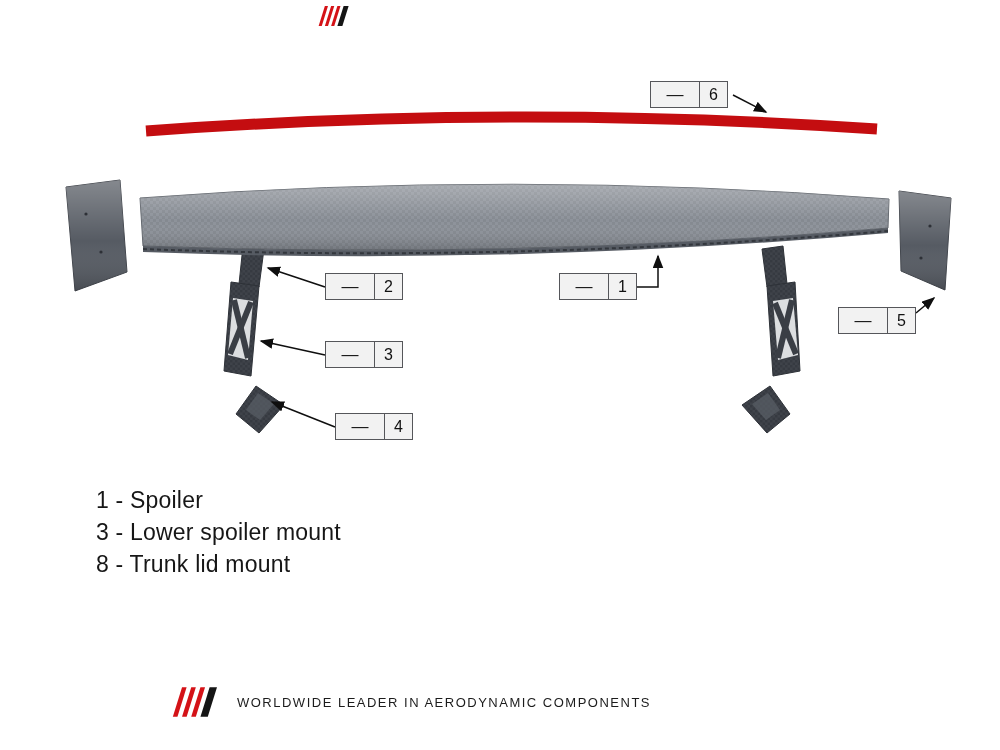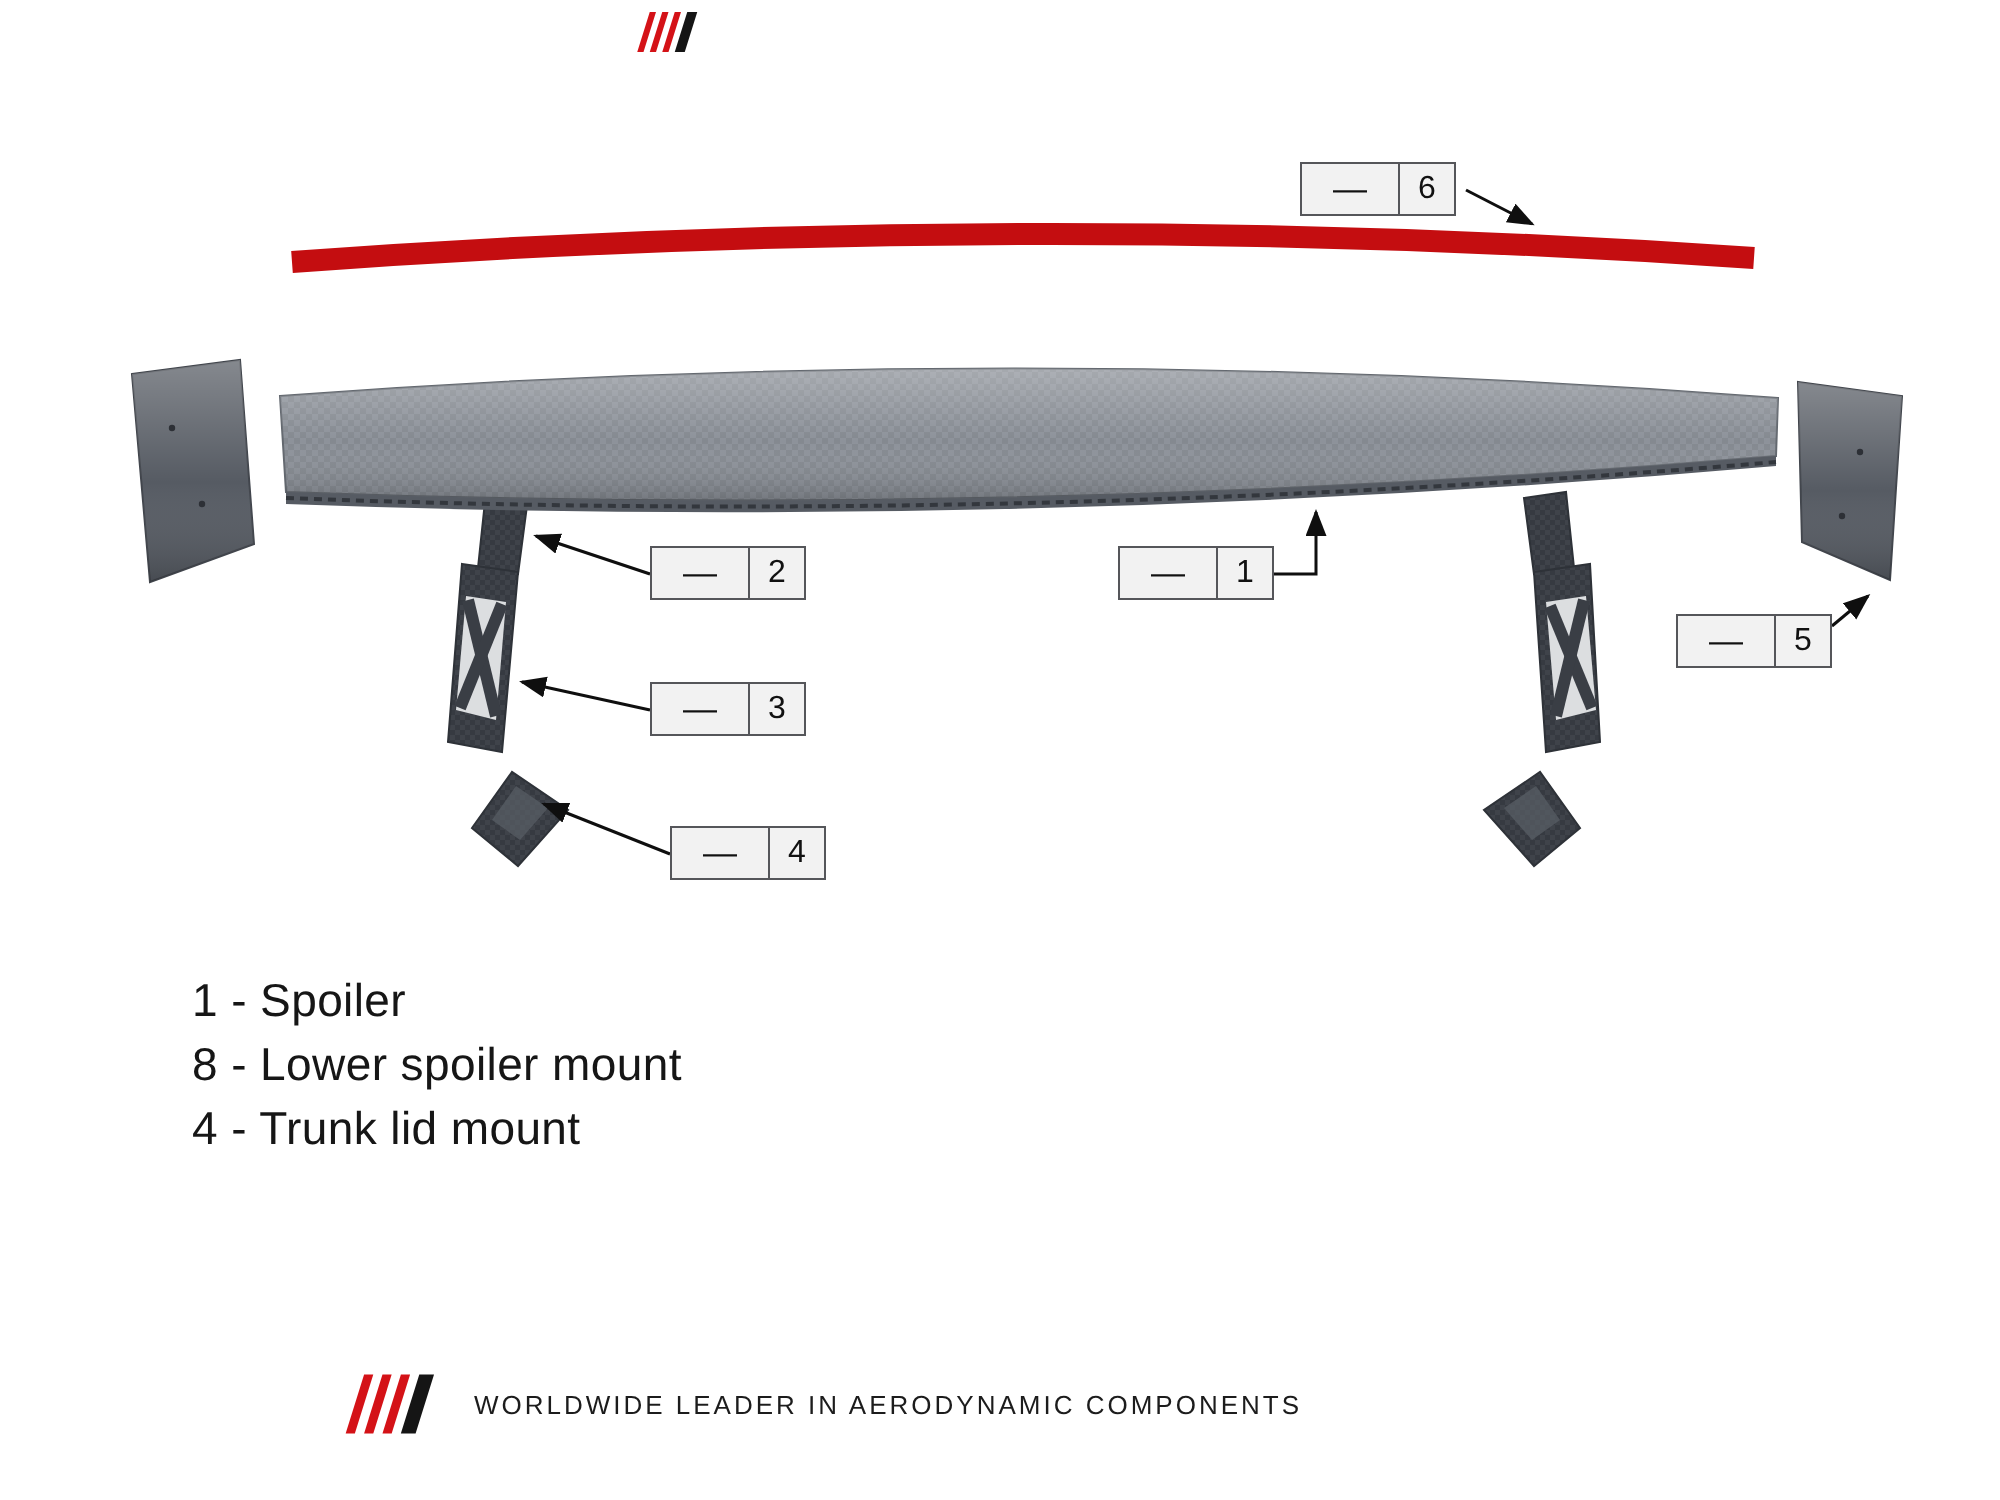--- a/index.html
+++ b/index.html
@@ -137,22 +137,22 @@
     <span class="co-dash">—</span>
     <span class="co-num">3</span>
   </div>
   <div class="callout" style="left:335px;top:413px;">
     <span class="co-dash">—</span>
     <span class="co-num">4</span>
   </div>
 
   <div class="legend">
     <div class="legend-item">1 - Spoiler</div>
-    <div class="legend-item">8 - Lower spoiler mount</div>
-    <div class="legend-item">4 - Trunk lid mount</div>
+    <div class="legend-item">3 - Lower spoiler mount</div>
+    <div class="legend-item">8 - Trunk lid mount</div>
   </div>
 
   <div class="footer">
     <svg class="footer-logo" viewBox="0 0 50 32">
       <path d="M2,32 L12,0 L17,0 L7,32 Z" fill="#d41217"></path>
       <path d="M12,32 L22,0 L27,0 L17,32 Z" fill="#d41217"></path>
       <path d="M22,32 L32,0 L37,0 L27,32 Z" fill="#d41217"></path>
       <path d="M32,32 L42,0 L50,0 L40,32 Z" fill="#151515"></path>
     </svg>
     <span class="footer-text">WORLDWIDE LEADER IN AERODYNAMIC COMPONENTS</span>

